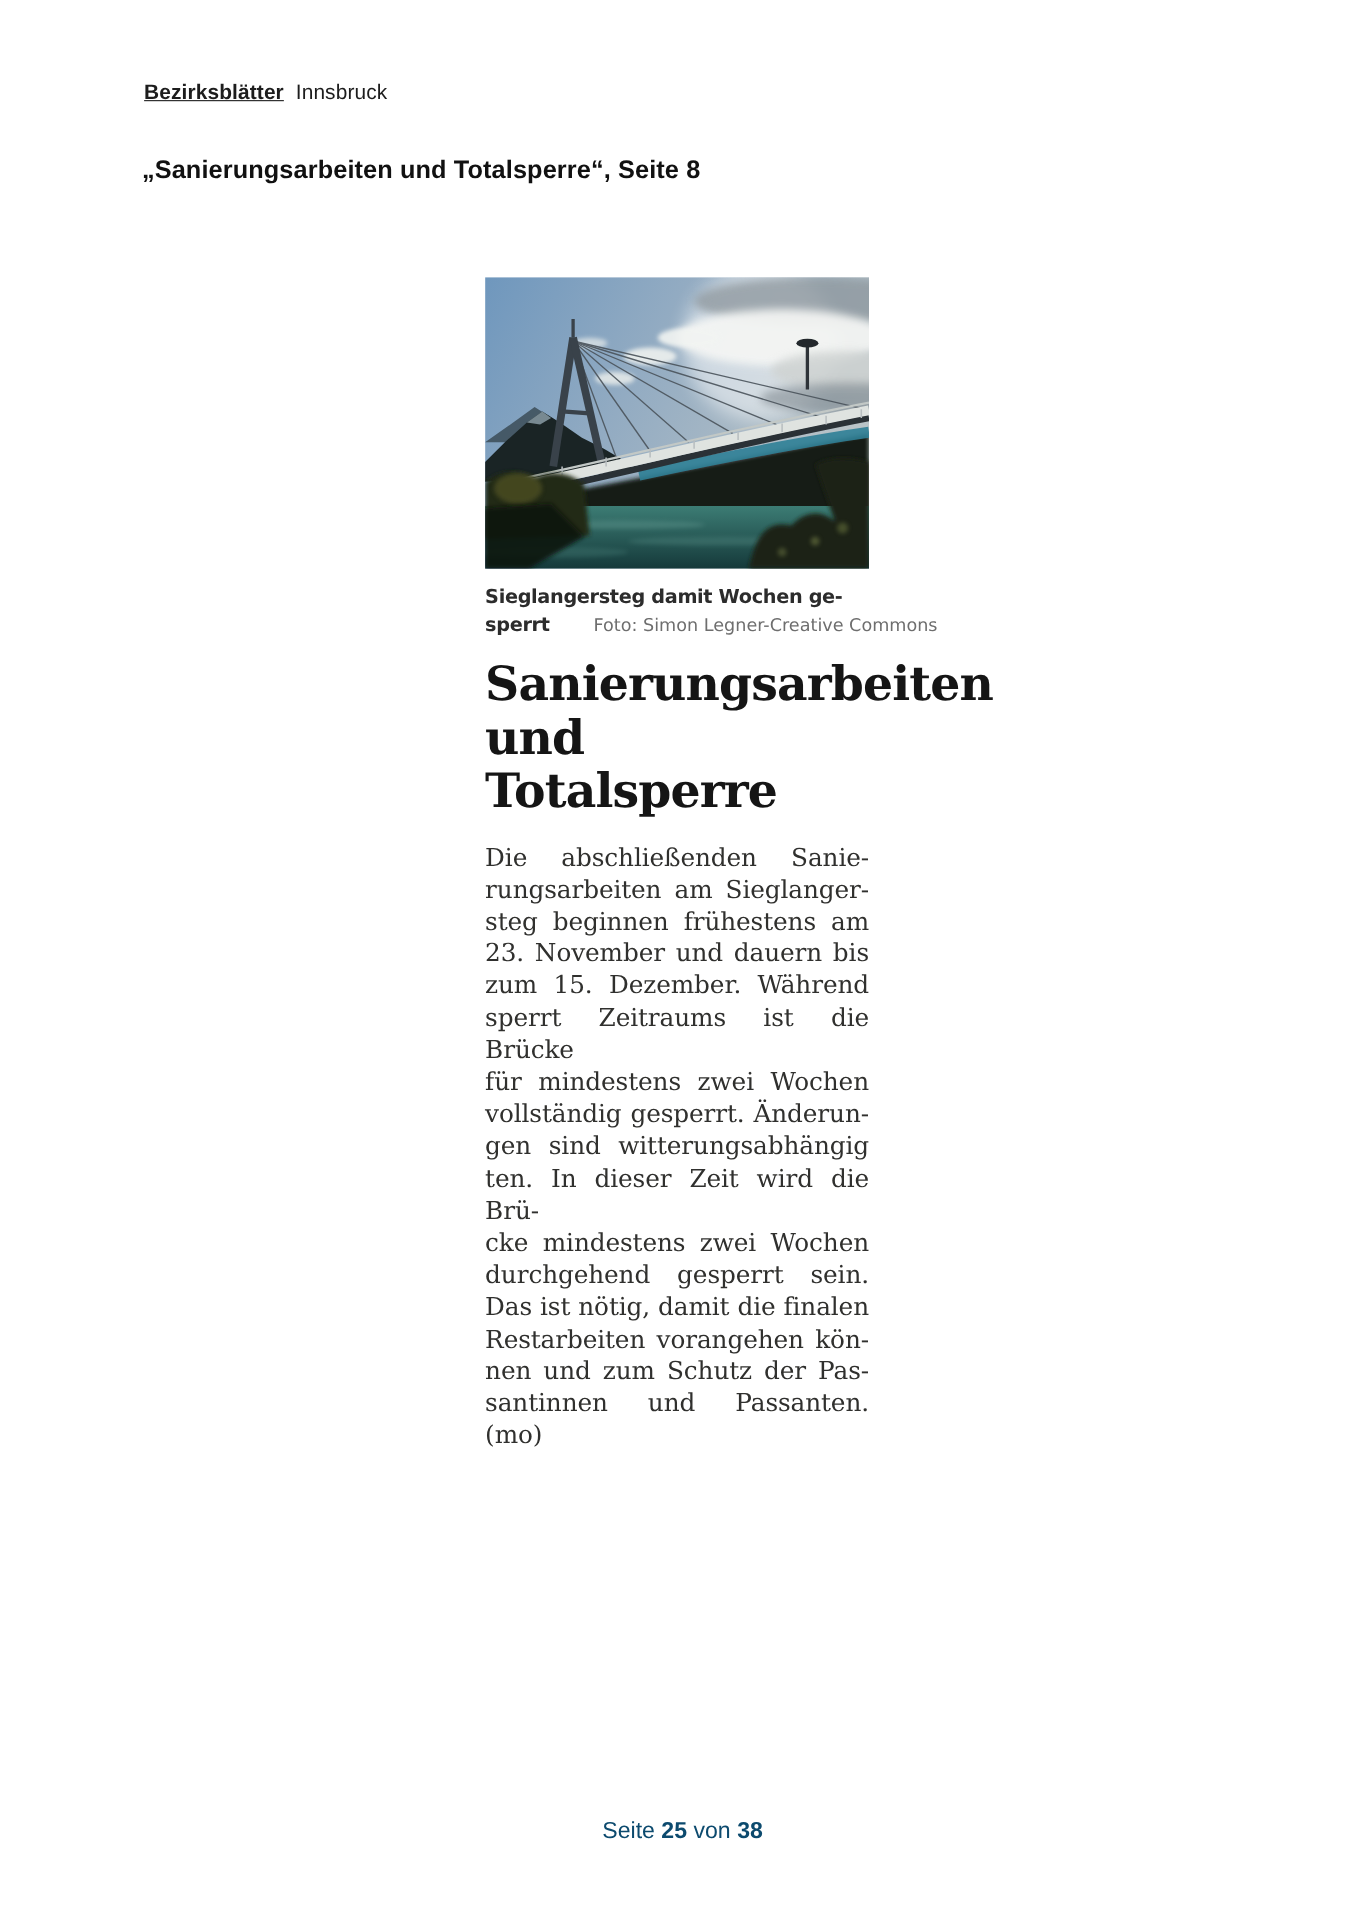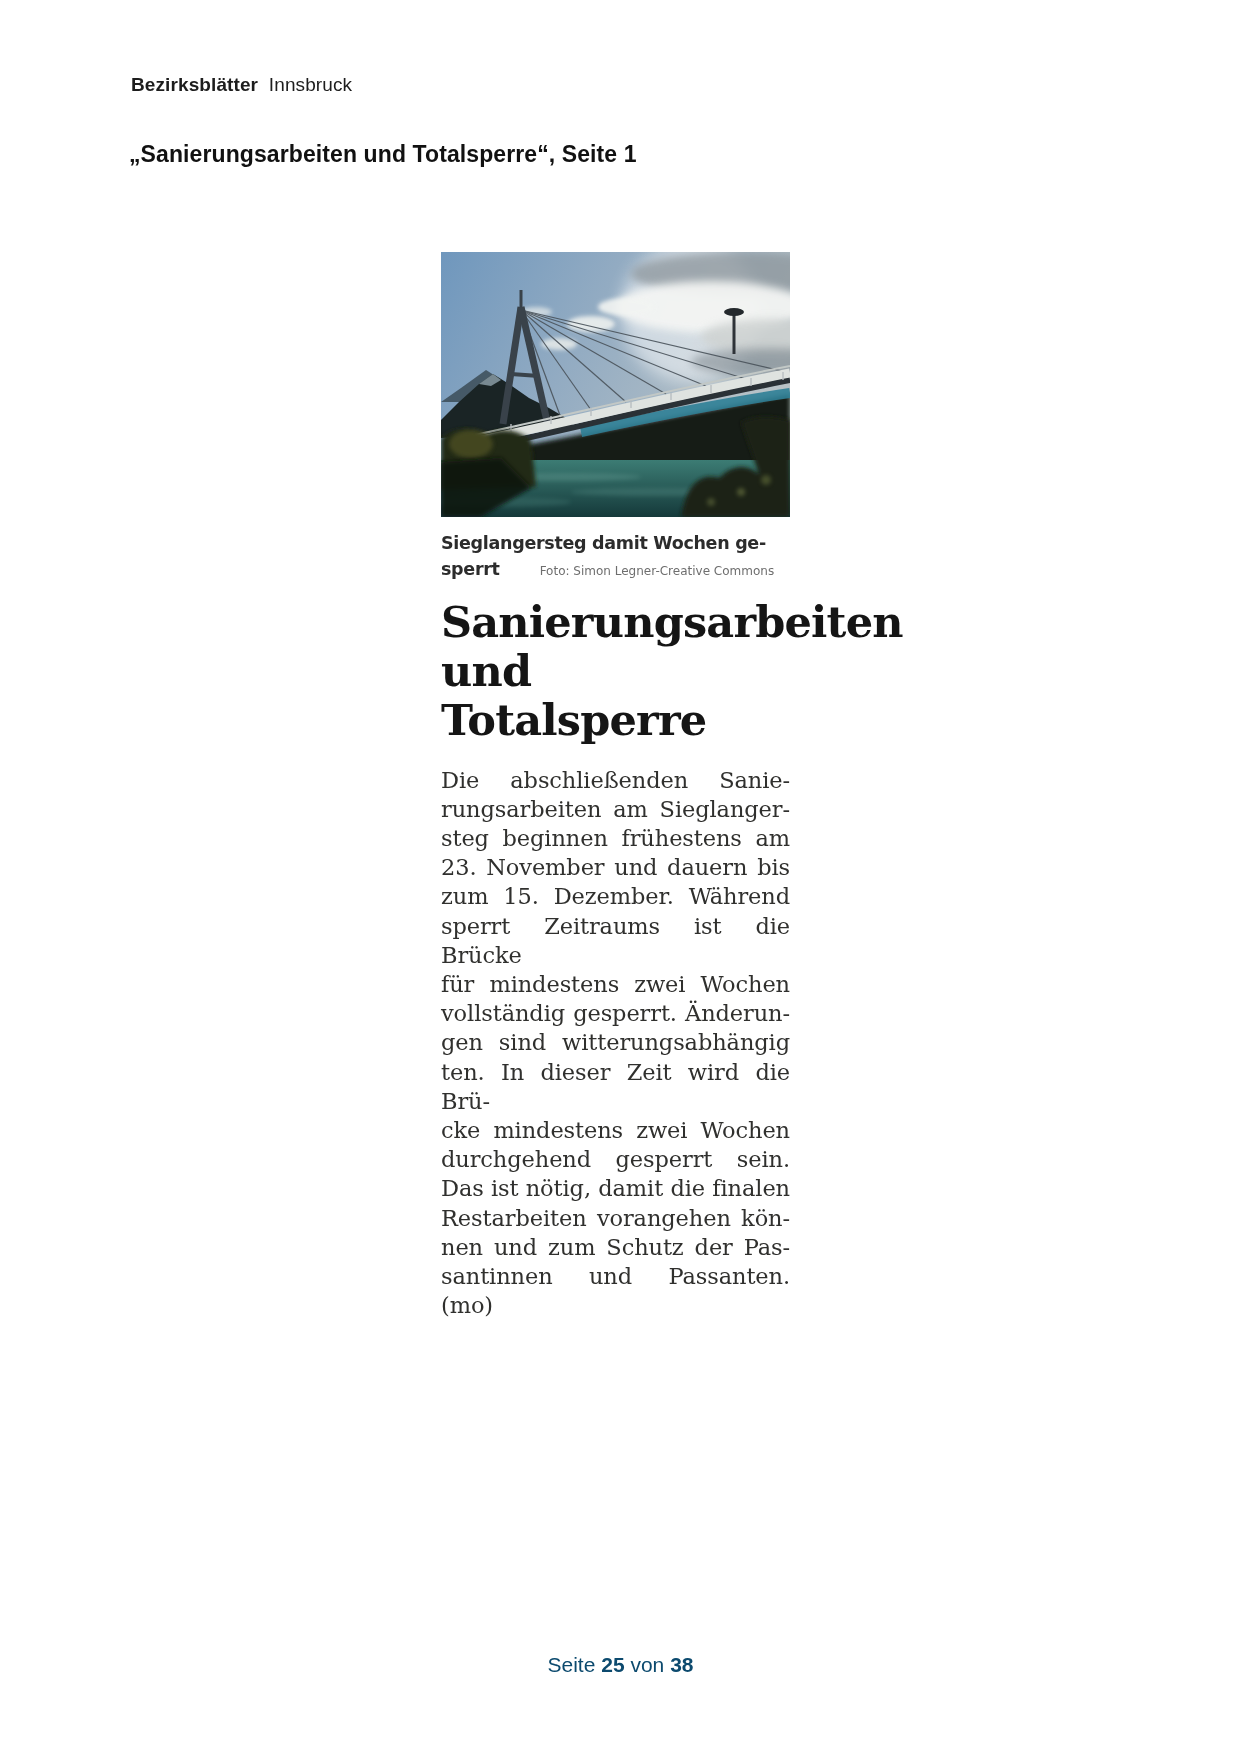--- a/index.html
+++ b/index.html
@@ -3,37 +3,37 @@
 <meta charset="utf-8">
 <style>
   html,body { margin:0; padding:0; background:#ffffff; }
   .page {
     position:relative; width:1241px; height:1754px; margin:0 auto;
     background:#ffffff; overflow:hidden;
     font-family:"Liberation Sans", sans-serif; color:#1d1d1d;
   }
   
   .doc-header { position:absolute; left:131px; top:74px; font-size:19px; letter-spacing:0.1px; }
-  .doc-header .brand { font-weight:700; }
+  .doc-header .brand { font-weight:700;text-decoration:underline; }
   .doc-title {
     position:absolute; left:129px; top:141px;
     font-size:23px; font-weight:700; color:#111111; letter-spacing:0.1px;
   }
   
   .clip { position:absolute; left:441px; top:252px; width:349px; }
   .photo { display:block; width:349px; height:265px; }
   .caption {
     margin-top:13px;
     font-family:"DejaVu Sans", sans-serif; font-weight:700;
     font-size:17.5px; line-height:1.5; color:#2c2c2c; letter-spacing:-0.3px;
   }
   .caption-row2 { display:flex; align-items:baseline; }
   .credit {
     font-family:"DejaVu Sans", sans-serif; font-weight:400;
-    font-size:12px; color:#6e6e6e; letter-spacing:0; margin-left:40px;
+    font-size:16px; color:#6e6e6e; letter-spacing:0; margin-left:40px;
     white-space:nowrap;
   }
   .headline {
     margin-top:15px;
     font-family:"DejaVu Serif", serif; font-weight:700;
     font-size:43px; line-height:1.14; color:#151515; letter-spacing:-0.8px;
   }
   .article-body {
     margin-top:21px;
     font-family:"DejaVu Serif", serif; font-size:22.5px; color:#30302e;
@@ -53,21 +53,21 @@
 </head>
 <body>
 
 <div class="page">
 
   <div class="doc-header">
     <span class="brand">Bezirksblätter</span>
     <span>&nbsp;</span><span>Innsbruck</span>
   </div>
 
-  <div class="doc-title">„Sanierungsarbeiten und Totalsperre“, Seite 1</div>
+  <div class="doc-title">„Sanierungsarbeiten und Totalsperre“, Seite 8</div>
 
   <div class="clip">
 
     <svg class="photo" viewBox="0 0 349 265" preserveAspectRatio="none" role="img">
       <defs>
         <linearGradient id="sky" x1="0" y1="0" x2="1" y2="0.4">
           <stop offset="0" stop-color="#6f97bd"></stop>
           <stop offset="0.45" stop-color="#92abc2"></stop>
           <stop offset="1" stop-color="#b9c3c7"></stop>
         </linearGradient>

